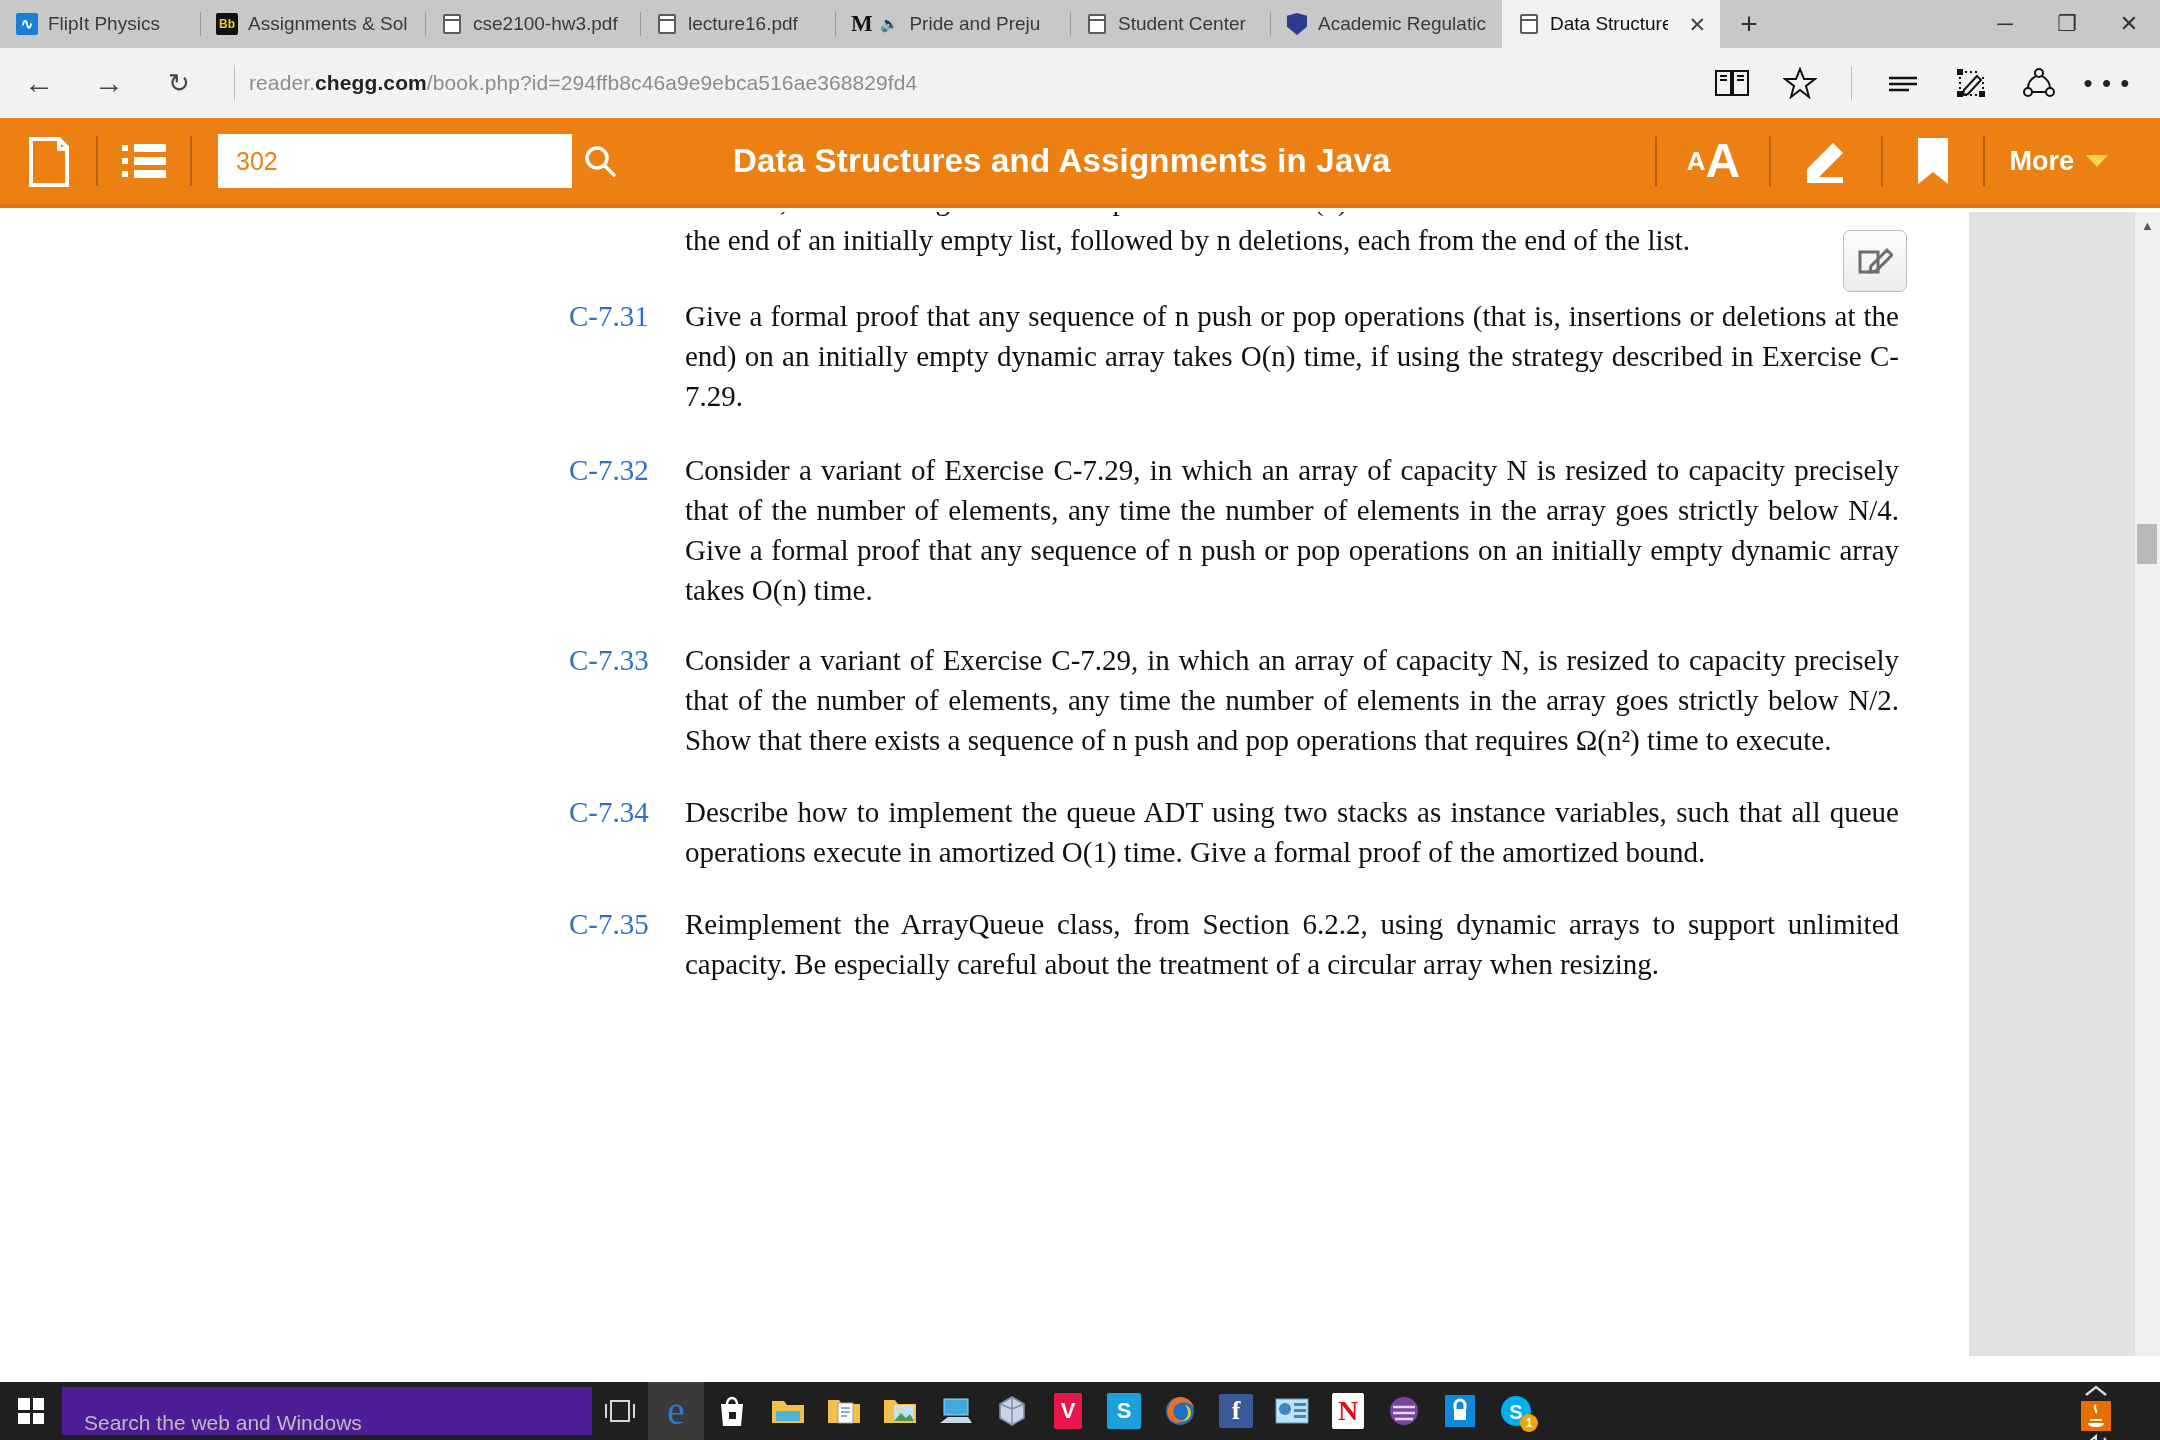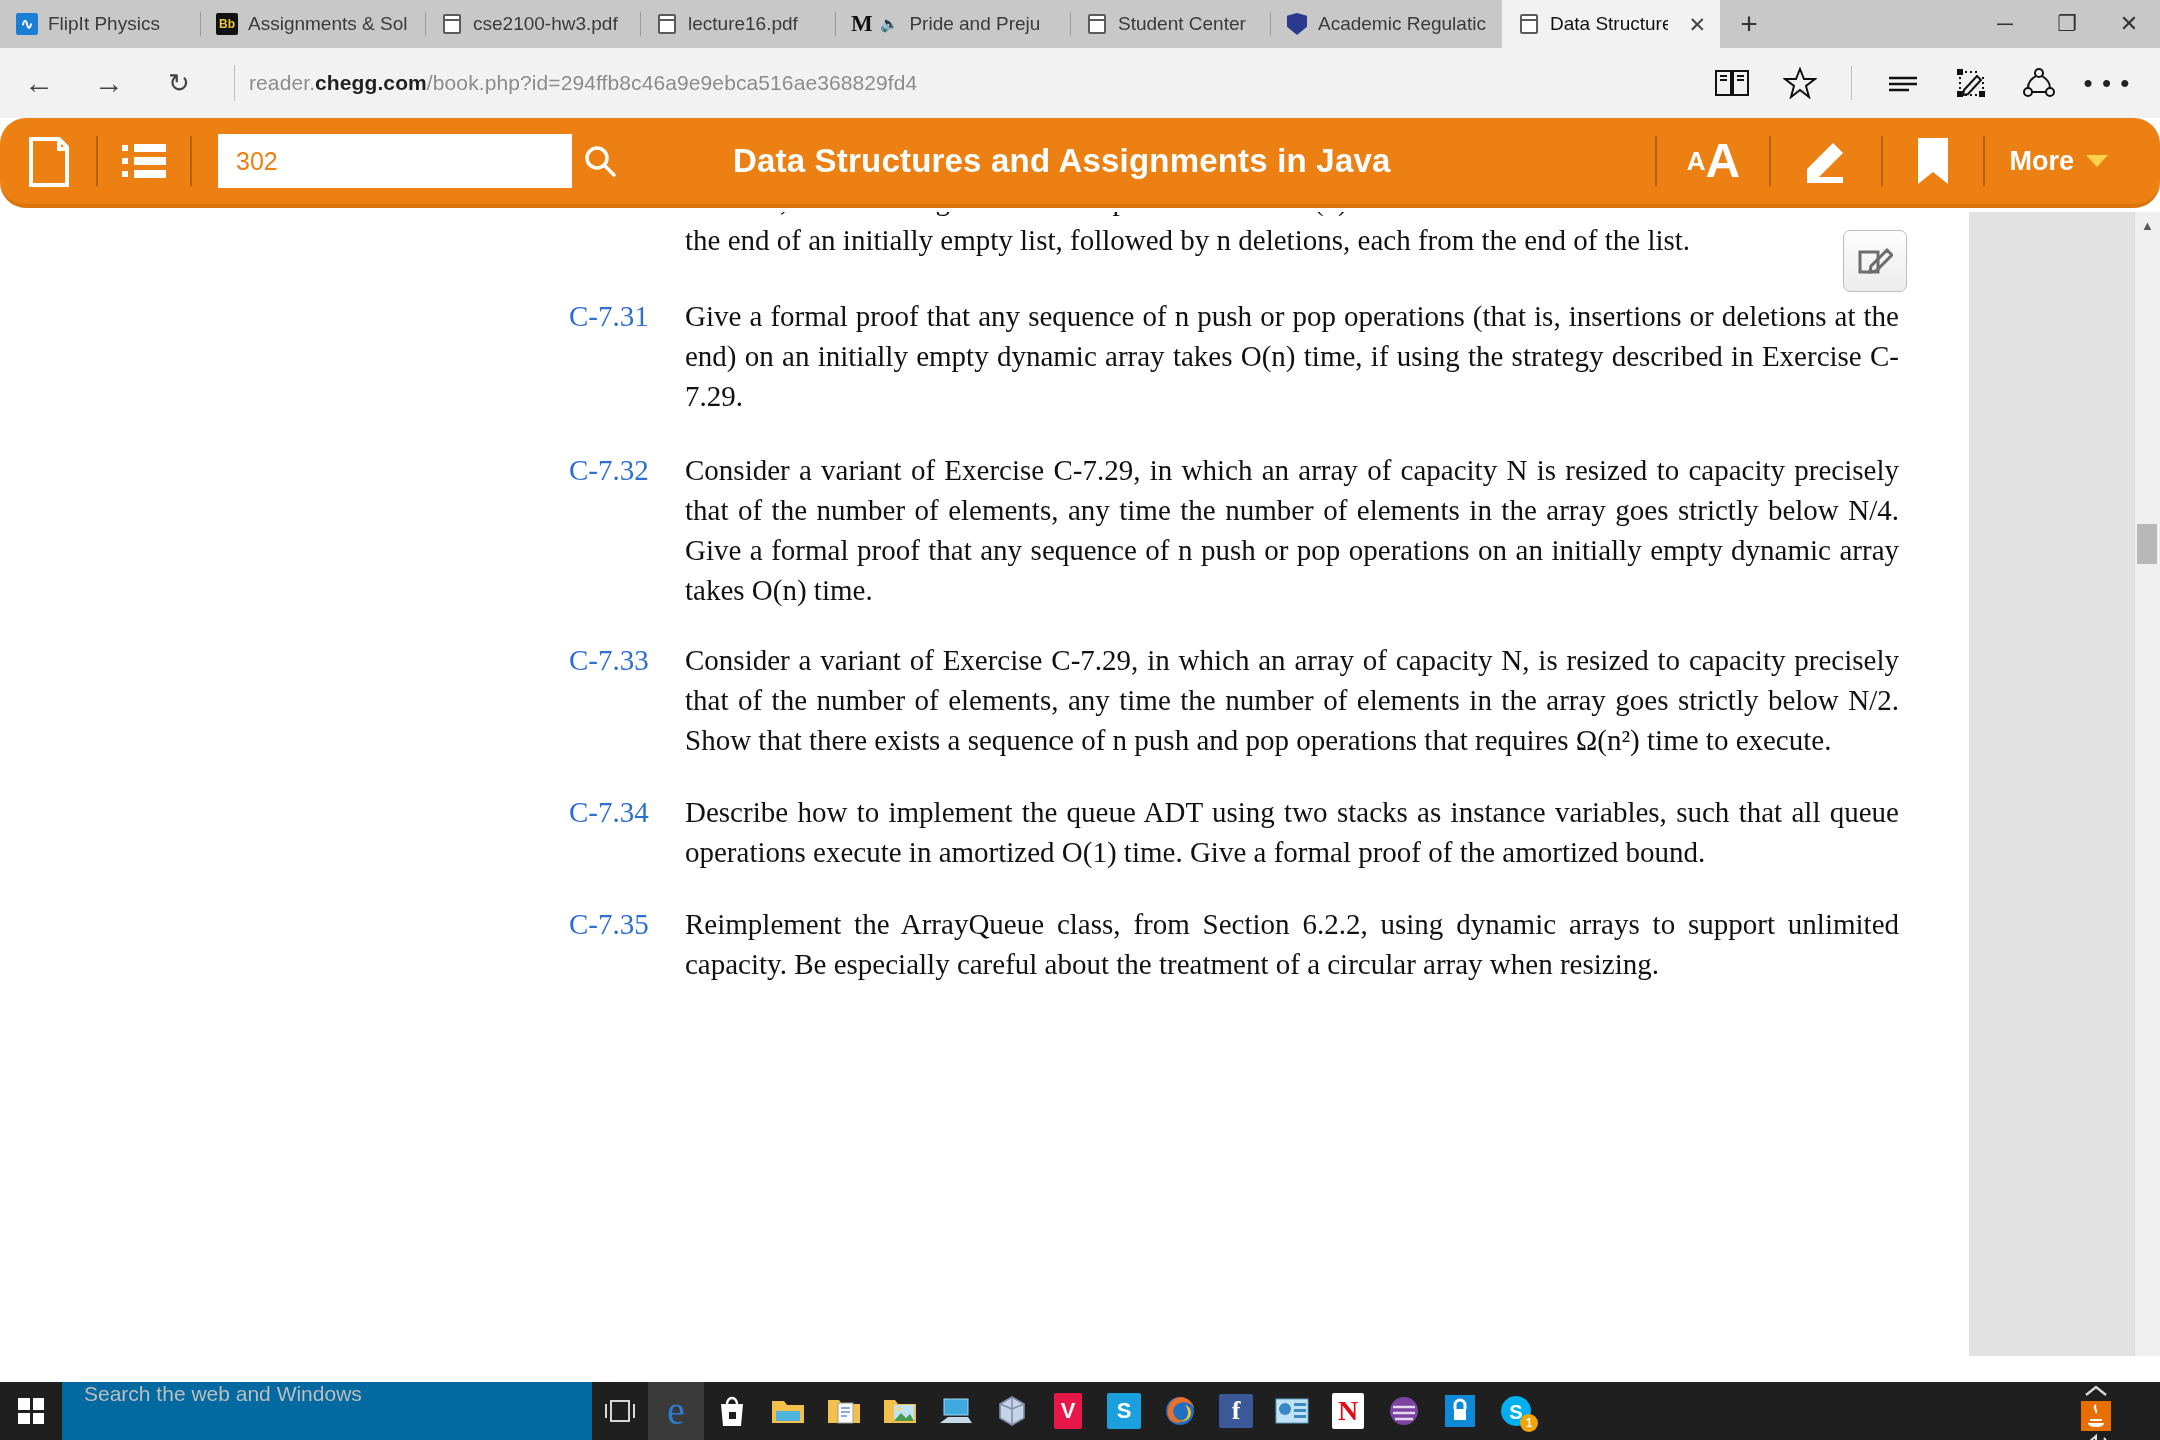--- a/index.html
+++ b/index.html
@@ -65,21 +65,20 @@
   .urlbox b { color: #222; font-weight: bold; }
   .tools { display: flex; align-items: center; padding-right: 22px; gap: 6px; }
   .toolbtn { width: 62px; height: 70px; display: flex; align-items: center; justify-content: center; color: #222; }
   .tool-sep { width: 1px; height: 34px; background: #bdbdbd; margin: 0 14px; }
 
   
   .cheggbar {
     position: absolute; top: 118px; left: 0; width: 2160px; height: 90px;
     background: #ec8013; display: flex; align-items: center;
     border-bottom: 4px solid #d9740f;
-    border-radius: 26px;
   }
   .cbtn { display: flex; align-items: center; justify-content: center; height: 90px; }
   .cbtn.book { width: 96px; }
   .cbtn.toc  { width: 92px; }
   .cbar-sep { width: 2px; height: 50px; background: #b56010; }
   .pagesearch {
     margin-left: 26px; width: 410px; height: 54px; background: #fff;
     display: flex; align-items: stretch; position: relative;
   }
   .pagenum {
@@ -136,21 +135,21 @@
 
   
   .bleed { position: absolute; left: 0; bottom: 58px; width: 2160px; height: 26px; overflow: hidden; background: #fff; }
   .taskbar {
     position: absolute; left: 0; bottom: 0; width: 2160px; height: 58px;
     background: #1f1f1f; display: flex; align-items: center; color: #e8e8e8;
   }
   .startbtn { width: 62px; height: 58px; display: flex; align-items: center; justify-content: center; }
   .winlogo { width: 26px; height: 26px; display: grid; grid-template-columns: 1fr 1fr; grid-template-rows: 1fr 1fr; gap: 3px; }
   .winlogo i { background: #fff; display: block; }
-  .searchbox { width: 530px; height: 58px; background: #0369a1; display: flex; align-items: flex-start; padding-left: 22px; color: #bdbdbd; font-size: 21px; }
+  .searchbox { width: 530px; height: 48px; background: #4c1d95; display: flex; align-items: flex-end; padding-left: 22px; color: #bdbdbd; font-size: 21px; }
   .taskicon { width: 56px; height: 58px; display: flex; align-items: center; justify-content: center; position: relative; }
   .taskicon.running { background: #3a3a3a; }
   .tray { margin-left: auto; display: flex; align-items: center; height: 58px; padding-right: 6px; flex-direction: column; }
   .tray .taskicon { width: 52px; }
   .clock { text-align: right; font-size: 19px; line-height: 24px; padding: 0 18px 0 14px; color: #fff; }
   .badge {
     position: absolute; right: 6px; bottom: 8px; width: 18px; height: 18px; border-radius: 50%;
     background: #f0a500; color: #fff; font-size: 12px; display: flex; align-items: center; justify-content: center; font-weight: bold;
   }
   .ico-sq { width: 34px; height: 34px; display: flex; align-items: center; justify-content: center; font-weight: bold; font-size: 22px; color: #fff; border-radius: 2px; }

